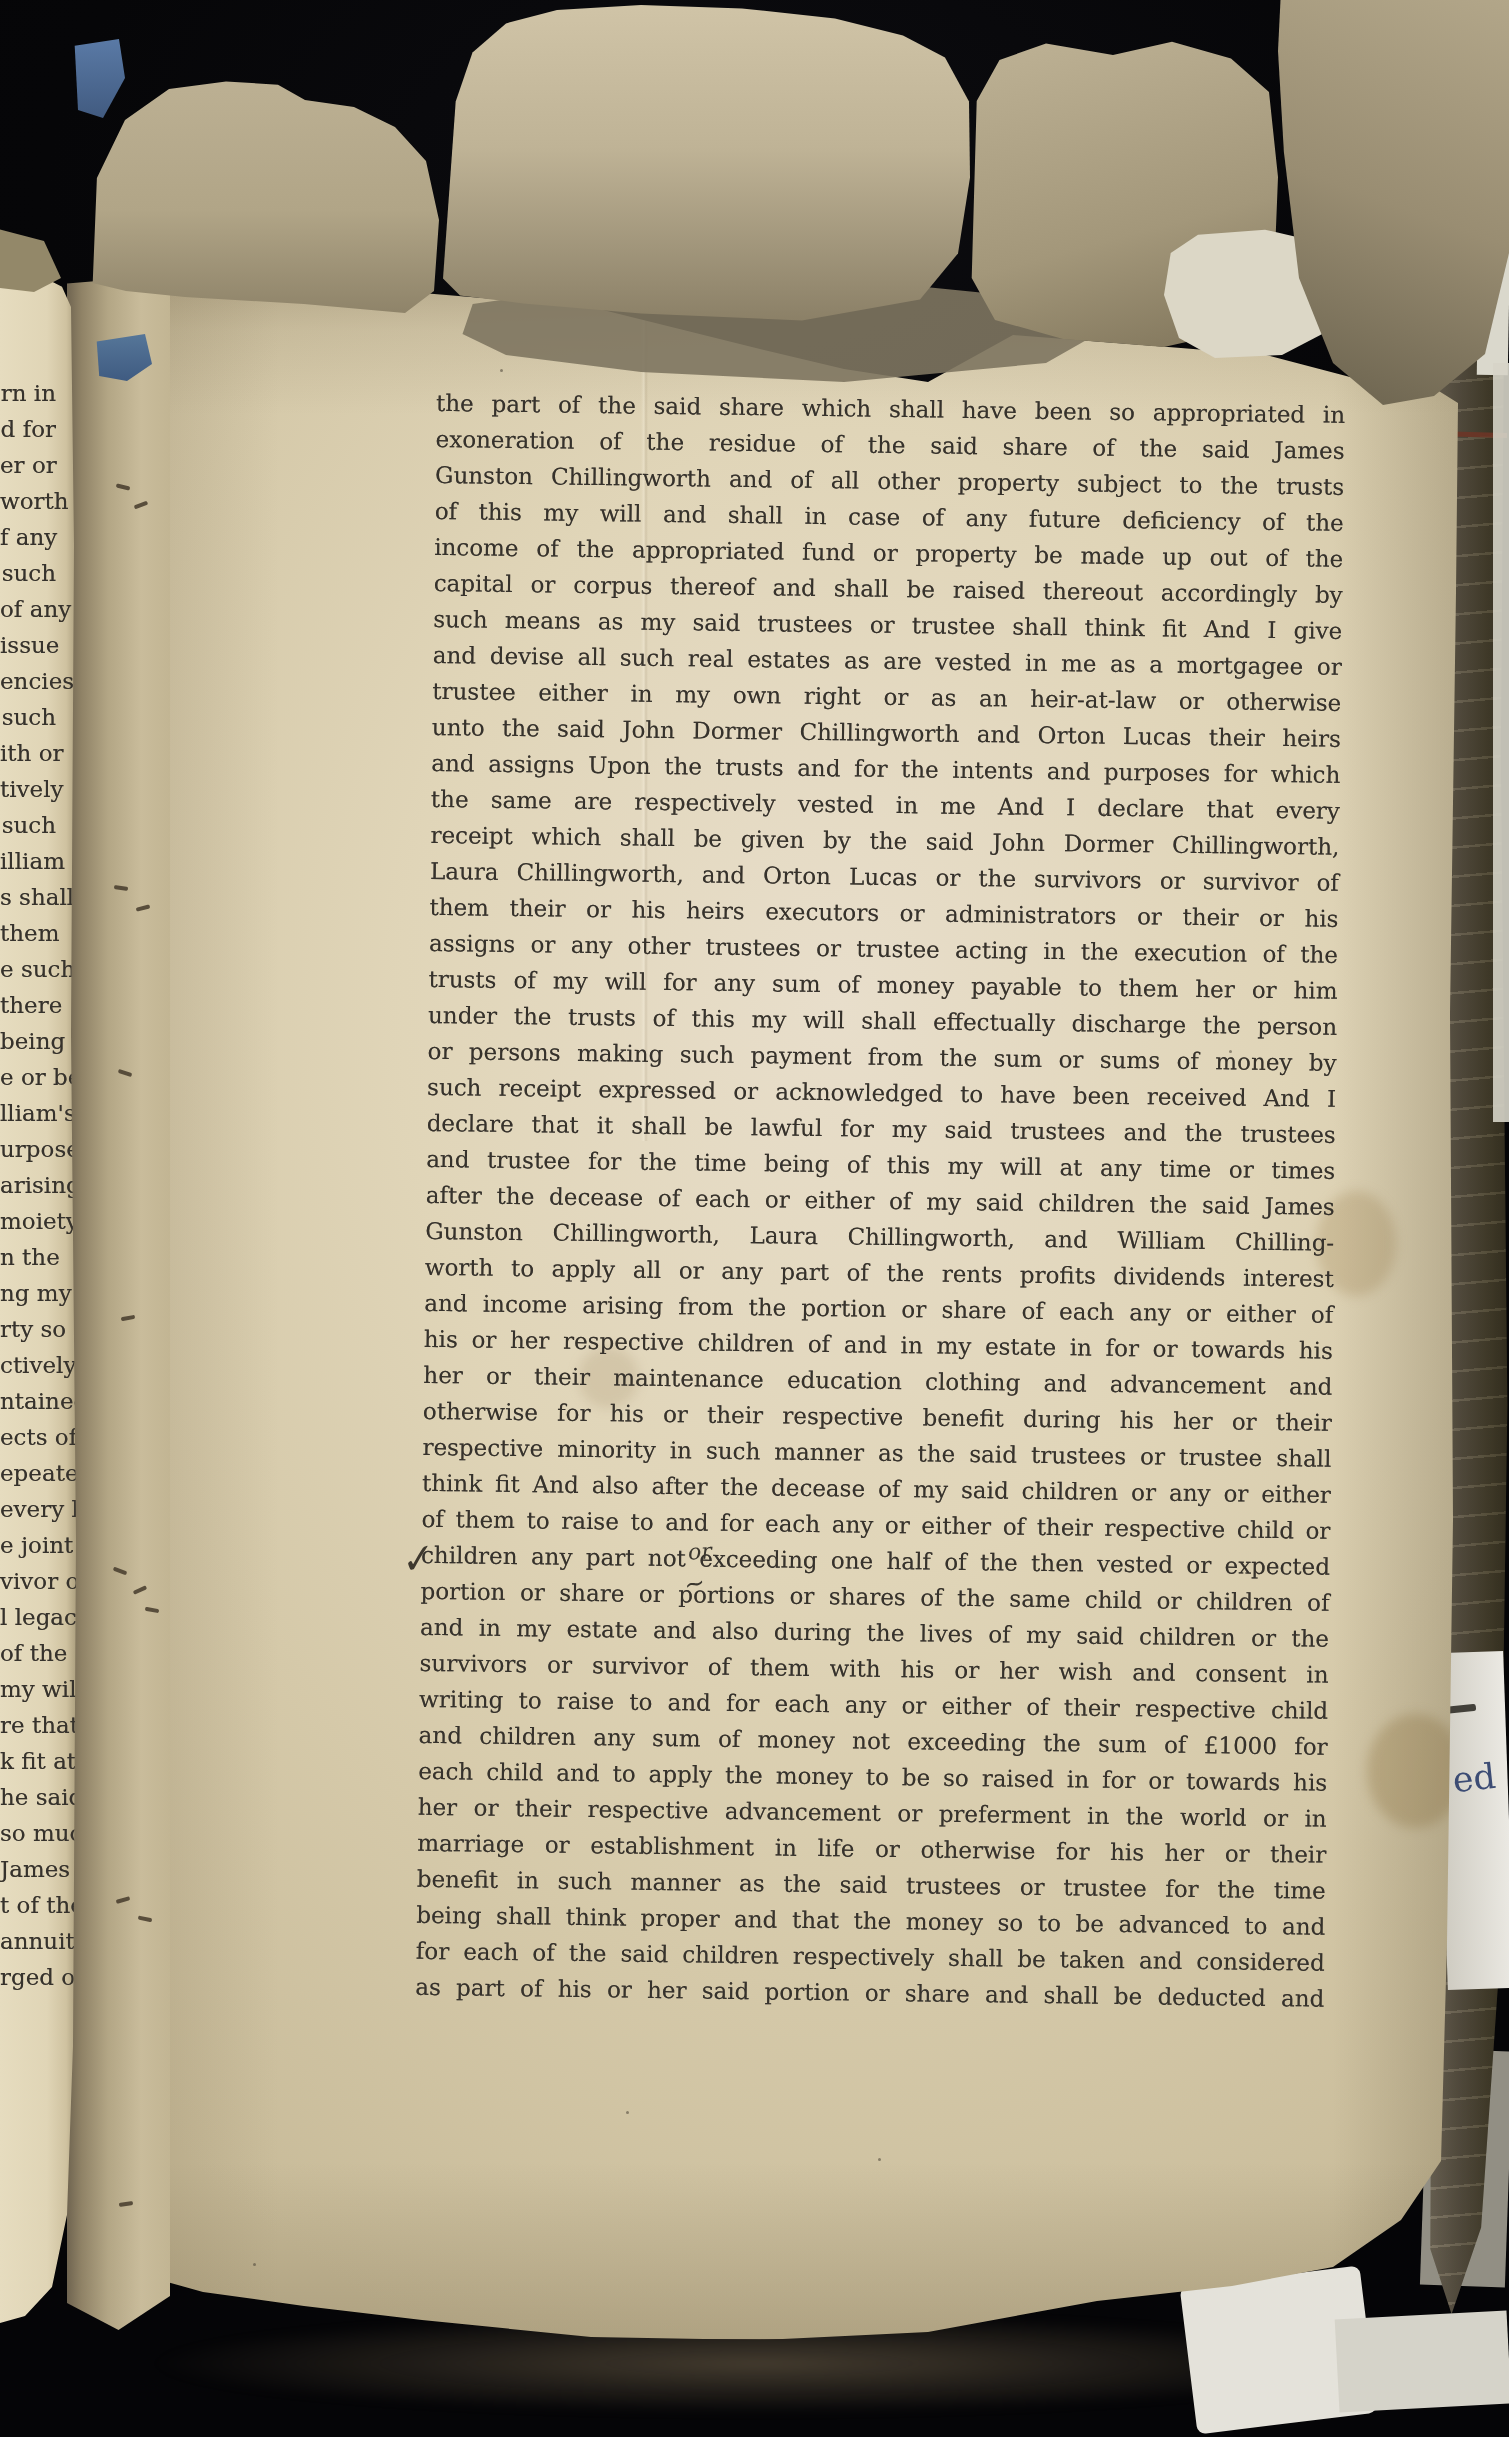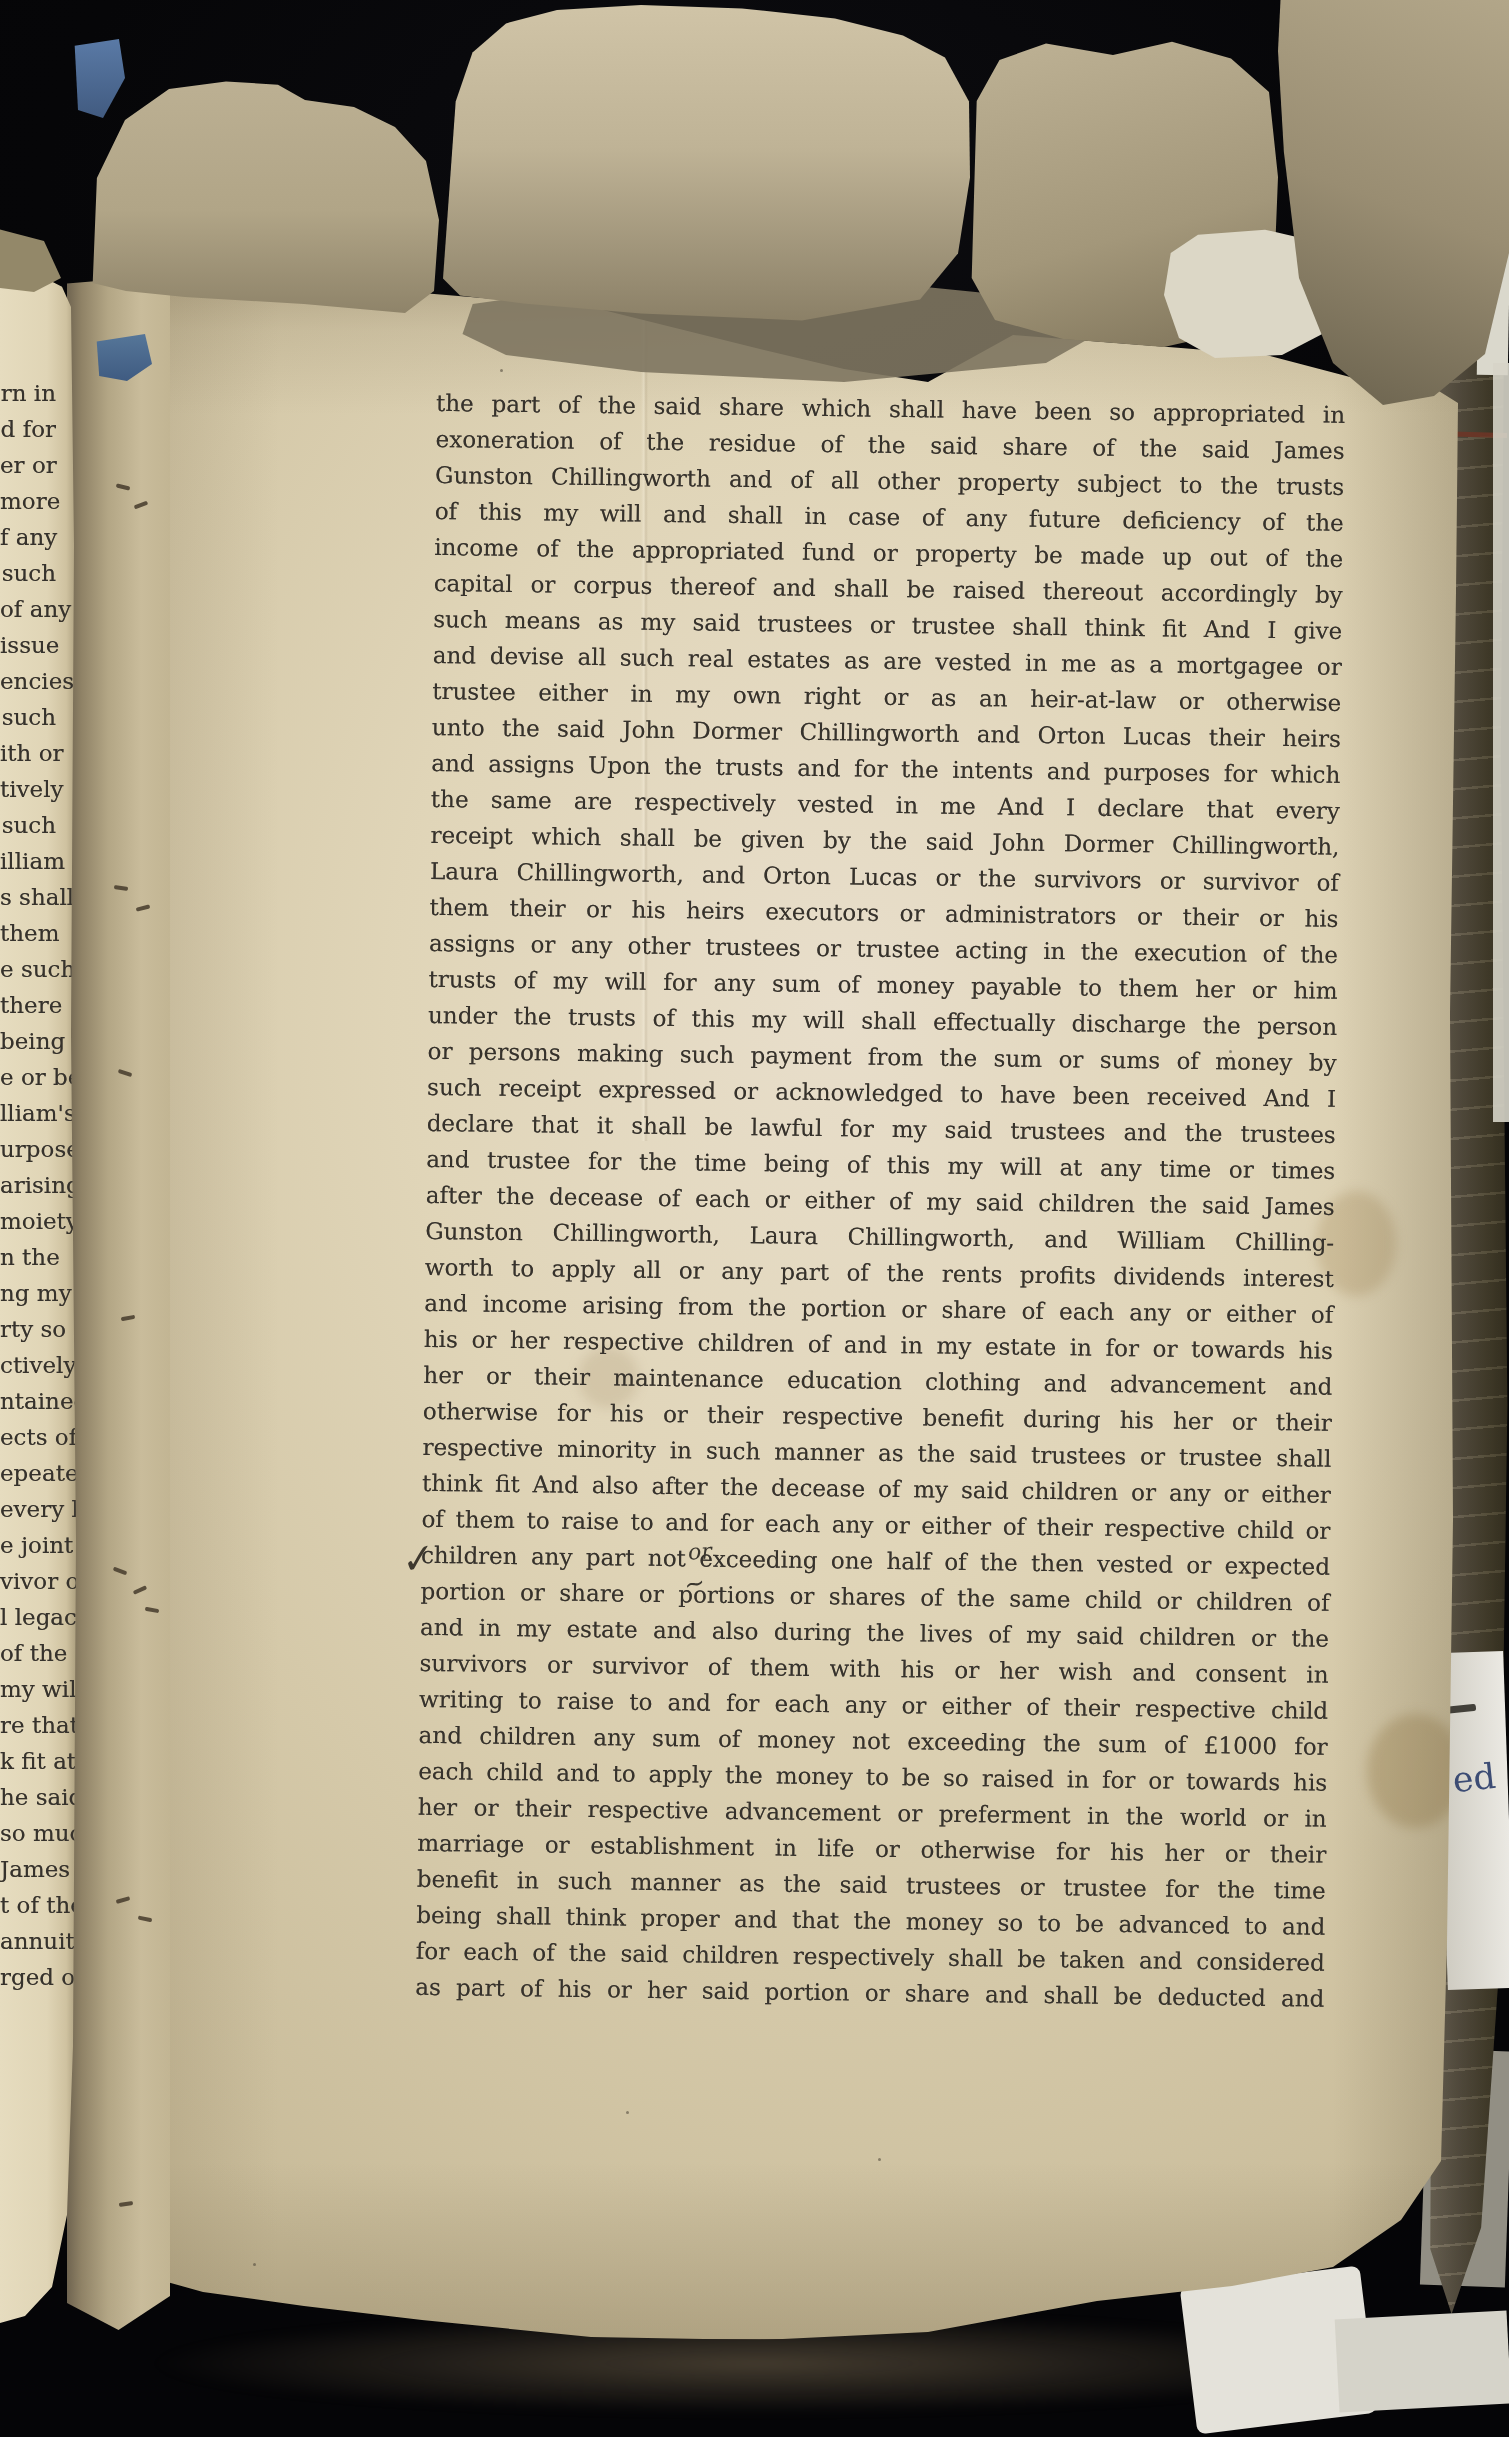--- a/index.html
+++ b/index.html
@@ -217,21 +217,21 @@
     <div class="stitch" style="left:49px;top:1623px;transform:rotate(-16deg);"></div>
     <div class="stitch" style="left:71px;top:1642px;transform:rotate(12deg);"></div>
     <div class="stitch" style="left:52px;top:1927px;transform:rotate(-8deg);"></div>
   </div>
 
   <div class="left-strip">
     <div class="frags">
         <div class="frag">rn in</div>
         <div class="frag">d for</div>
         <div class="frag">er or</div>
-        <div class="frag">more</div>
+        <div class="frag">worth</div>
         <div class="frag">f any</div>
         <div class="frag">such</div>
         <div class="frag">of any</div>
         <div class="frag">issue</div>
         <div class="frag">encies</div>
         <div class="frag">such</div>
         <div class="frag">ith or</div>
         <div class="frag">tively</div>
         <div class="frag">such</div>
         <div class="frag">illiam</div>

